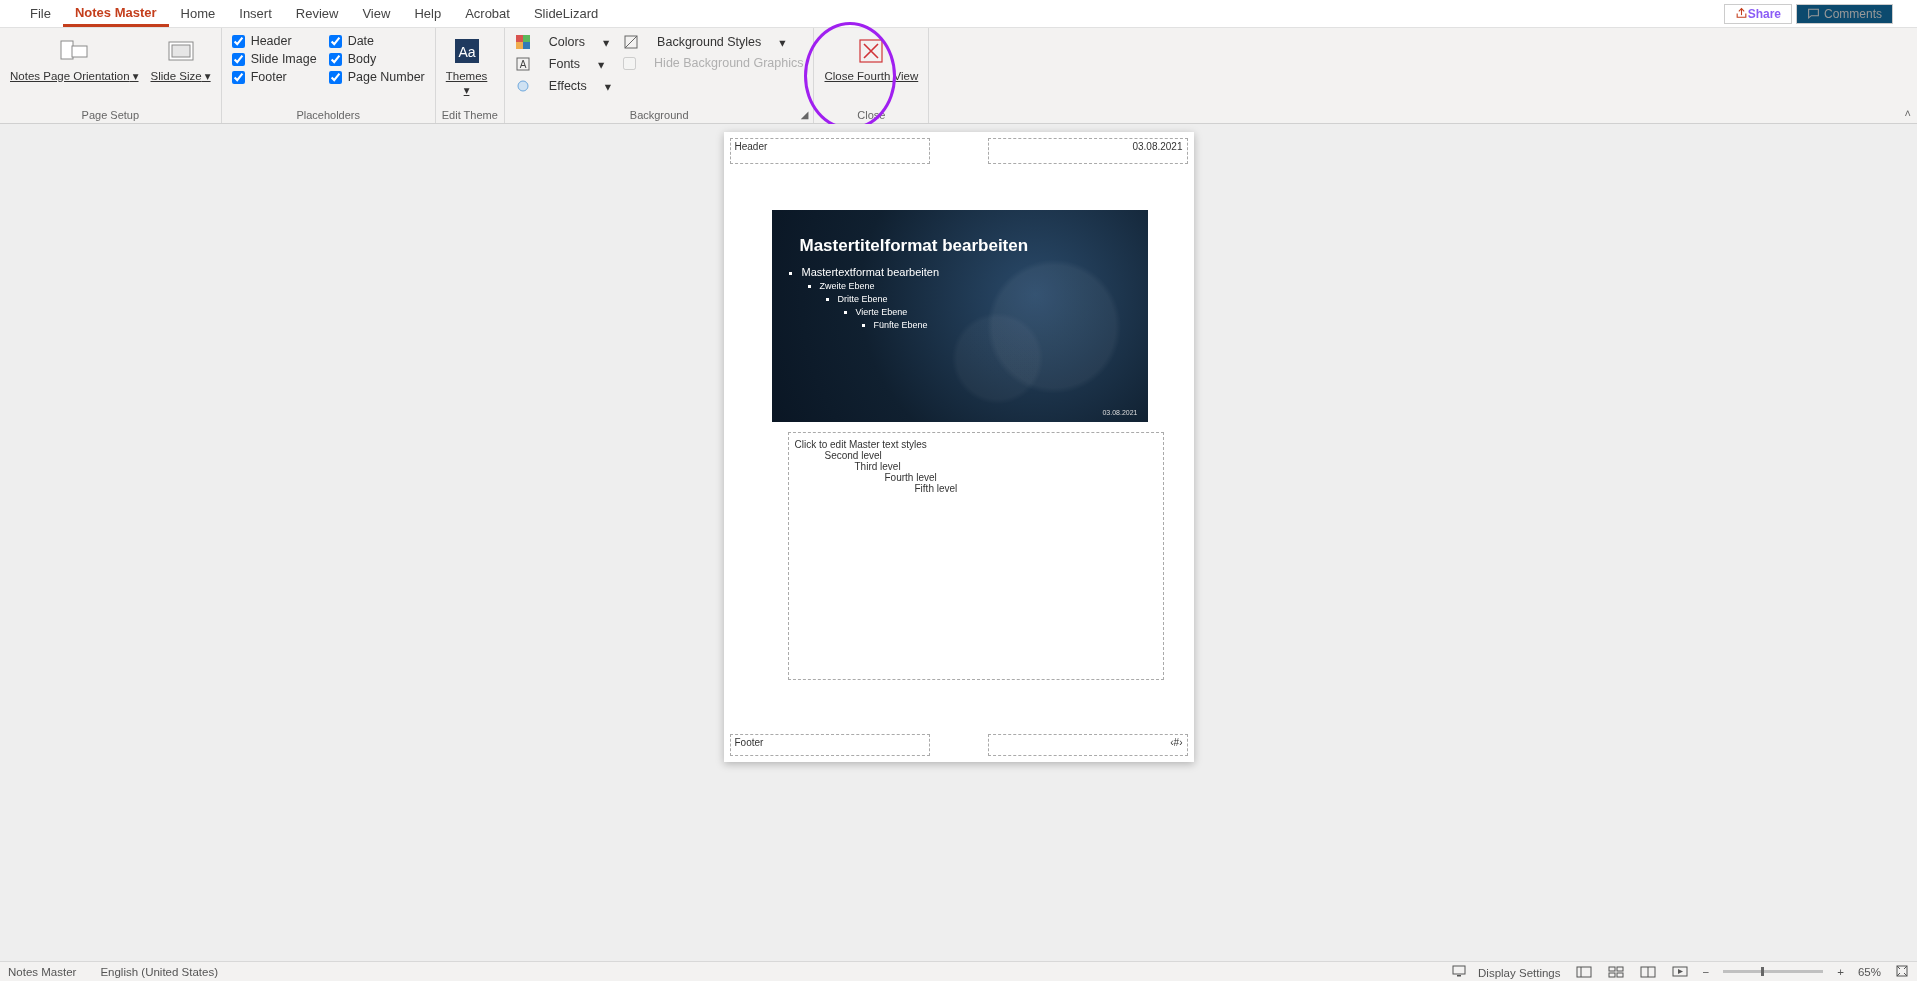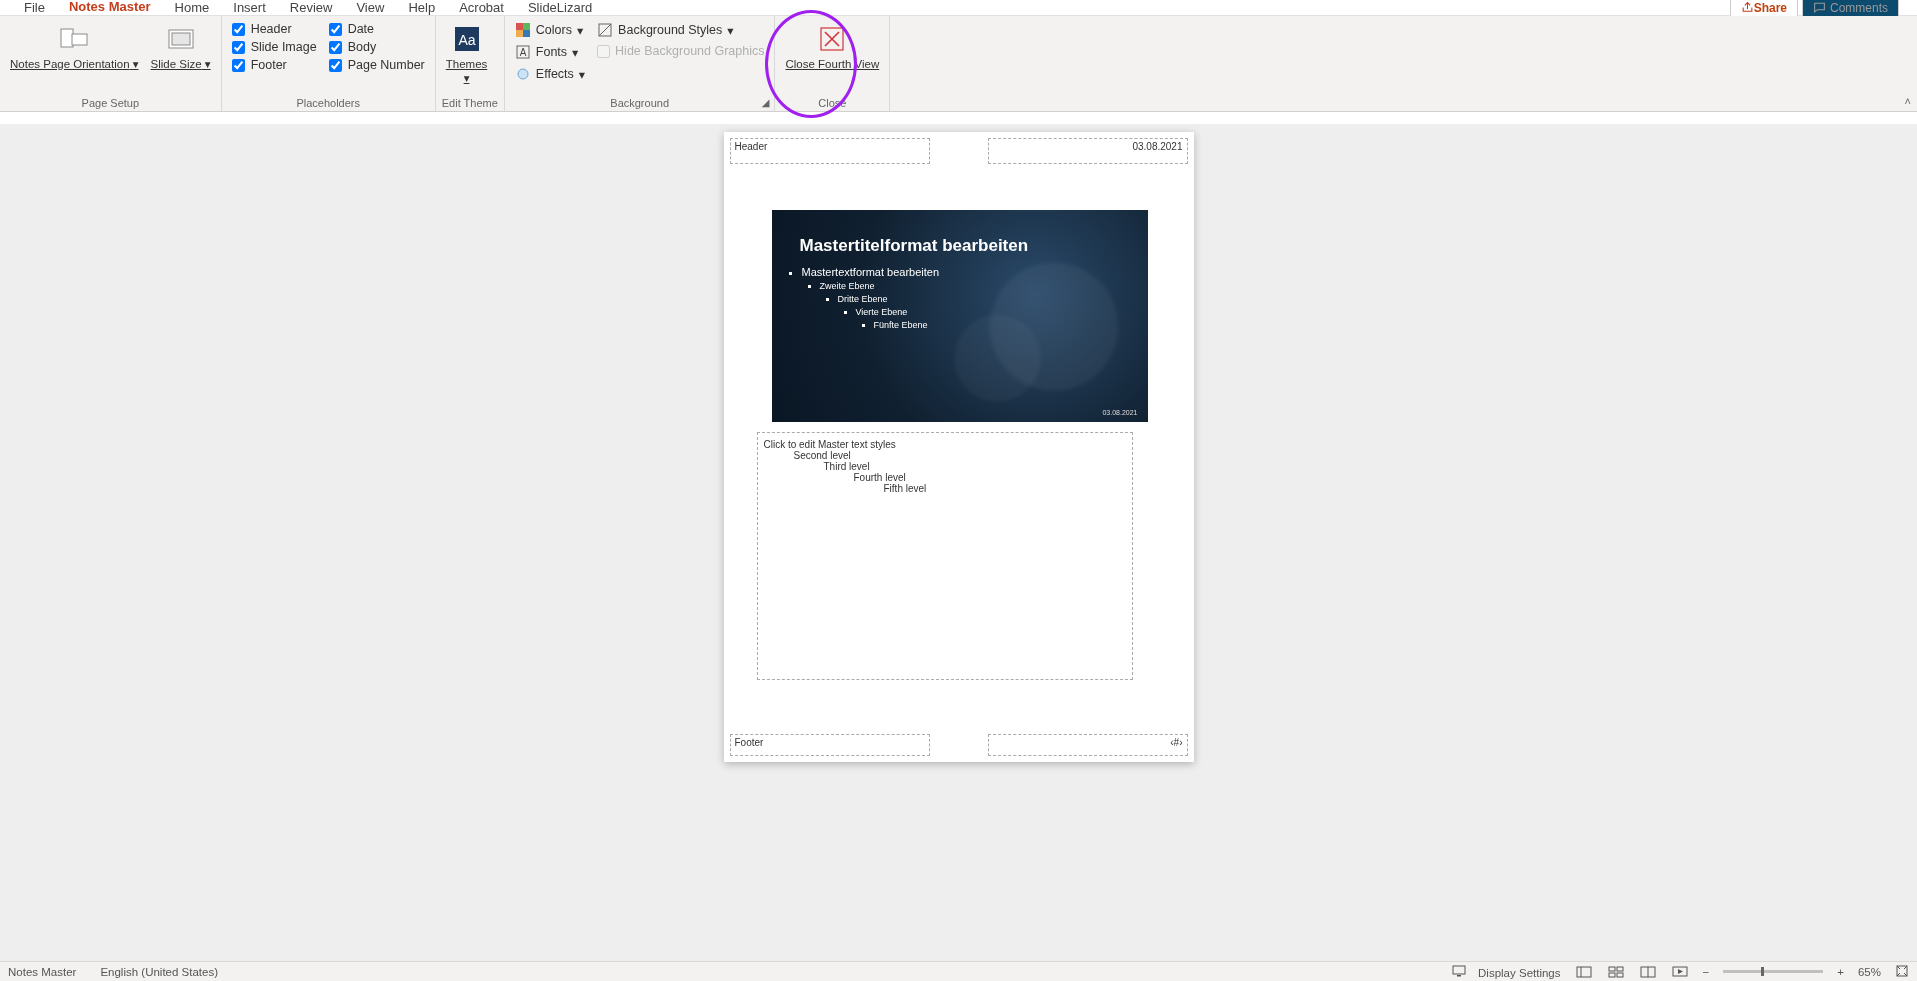--- a/index.html
+++ b/index.html
@@ -1,34 +1,34 @@
 <!DOCTYPE html>
 <html><head>
 <meta charset="utf-8">
 <style>
 * { margin: 0; padding: 0; box-sizing: border-box; font-family: "Segoe UI", sans-serif; }
 html, body { width: 100%; height: 100%; background: #fff; overflow: hidden; }
 
-.ribbon-tabs { display: flex; align-items: center; height: 16px; background: #fff; border-bottom: 1px solid #e1e1e1; padding: 0 12px; position: relative; }
+.ribbon-tabs { display: flex; align-items: center; height: 28px; background: #fff; border-bottom: 1px solid #e1e1e1; padding: 0 18px; position: relative; }
 .tab { font-size: 13px; color: #444; padding: 4px 12px; cursor: pointer; }
 .tab.active { color: #C43E1C; border-bottom: 3px solid #C43E1C; font-weight: 600; }
 .tabs-right { margin-left: auto; display: flex; gap: 4px; align-items: center; padding-right: 6px; }
-.share-btn { display: flex; align-items: center; border: 1px solid #ccc; padding: 2px 10px; font-size: 12px; color: #c2410c; font-weight: 600; background: #fff; }
+.share-btn { display: flex; align-items: center; border: 1px solid #ccc; padding: 2px 10px; font-size: 12px; color: #8b5cf6; font-weight: 600; background: #fff; }
 .comments-btn { display: flex; align-items: center; gap: 4px; border: 1px solid #ccc; padding: 2px 10px; font-size: 12px; color: #999; background: #0c4a6e; }
 
 .ribbon { display: flex; background: #f3f2f1; height: 96px; border-bottom: 1px solid #d0d0d0; position: relative; }
 .group { display: flex; flex-direction: column; border-right: 1px solid #d8d8d8; padding: 2px 6px 0 6px; }
 .group-body { flex: 1; display: flex; align-items: flex-start; gap: 4px; padding-top: 2px; }
 .group-label { font-size: 11px; color: #666; text-align: center; padding: 2px 0; }
 .vbtn { display: flex; flex-direction: column; align-items: center; justify-content: center; font-size: 11.5px; color: #333; padding: 2px 4px; cursor: pointer; text-align: center; line-height: 1.2; text-decoration: underline; }
 .vbtn .icon-box { width: 34px; height: 34px; display: flex; align-items: center; justify-content: center; margin-bottom: 2px; }
 .chk-col { display: flex; flex-direction: column; gap: 4px; padding: 2px 4px; }
 .chk { display: flex; align-items: center; gap: 6px; font-size: 12.5px; color: #333; }
 .chk input { width: 13px; height: 13px; }
-.hbtn { display: flex; align-items: center; gap: 5px; font-size: 12.5px; color: #333; padding: 2px 4px; cursor: pointer; }
+.hbtn { display: flex; align-items: center; gap: 18px; font-size: 12.5px; color: #333; padding: 2px 4px; cursor: pointer; }
 .small-icon { width: 16px; height: 16px; display: inline-flex; align-items: center; justify-content: center; }
 .bgcol { display: flex; flex-direction: column; gap: 2px; }
 .disabled { color: #b0b0b0; }
 .dlg-launcher { position: absolute; right: 2px; bottom: 2px; width: 14px; height: 14px; font-size: 10px; color: #666; display:flex; align-items:center; justify-content:center; }
 .collapse-caret { position: absolute; right: 6px; bottom: 4px; font-size: 11px; color: #666; cursor:pointer; }
 
 .highlight-circle { position: absolute; border: 3px solid #A020F0; border-radius: 50%; pointer-events: none; }
 
 .workspace { position: absolute; top: 124px; bottom: 20px; left: 0; right: 0; background: #eeeeee; display: flex; align-items: flex-start; justify-content: center; overflow: auto; }
 .page { width: 470px; height: 630px; background: #fff; box-shadow: 0 2px 8px rgba(0,0,0,0.25); position: relative; margin-top: 8px; }
@@ -39,21 +39,21 @@
 .ph-num    { right: 6px; bottom: 6px; width: 200px; height: 22px; text-align: right; }
 
 .slide-thumb { position: absolute; left: 48px; top: 78px; width: 376px; height: 212px; background: radial-gradient(circle at 70% 40%, #2a4a6a 0%, #102030 60%, #0a1624 100%); color: #fff; overflow:hidden; }
 .slide-thumb::after { content:""; position:absolute; inset:0; background: radial-gradient(circle at 75% 55%, rgba(255,255,255,0.05) 20%, transparent 22%), radial-gradient(circle at 60% 70%, rgba(255,255,255,0.04) 15%, transparent 17%); }
 .st-title { font-size: 17px; font-weight: 700; padding: 26px 0 10px 28px; }
 .st-list { padding-left: 30px; font-size: 11px; }
 .st-list li { list-style: square; margin-bottom: 3px; }
 .st-sub { padding-left: 18px; font-size: 9px; }
 .st-date { position: absolute; right: 10px; bottom: 6px; font-size: 7px; color: #ddd; }
 
-.notes-area { position: absolute; left: 33px; top: 300px; width: 376px; height: 248px; border: 1px dashed #aaa; padding: 6px 6px; font-size: 10px; color: #333; }
+.notes-area { position: absolute; left: 64px; top: 300px; width: 376px; height: 248px; border: 1px dashed #aaa; padding: 6px 6px; font-size: 10px; color: #333; }
 .lvl2 { padding-left: 30px; }
 .lvl3 { padding-left: 60px; }
 .lvl4 { padding-left: 90px; }
 .lvl5 { padding-left: 120px; }
 
 .statusbar { position: absolute; left: 0; right: 0; bottom: 0; height: 20px; background: #f3f2f1; border-top: 1px solid #d8d8d8; display: flex; align-items: center; font-size: 11.5px; color: #555; padding: 0 8px; }
 .sb-left { display: flex; gap: 24px; }
 .sb-right { margin-left: auto; display: flex; align-items: center; gap: 14px; }
 .view-btn { width: 18px; height: 14px; display:inline-flex; align-items:center; justify-content:center; cursor:pointer; }
 .zoom-track { width: 100px; height: 3px; background: #c0c0c0; position: relative; }

